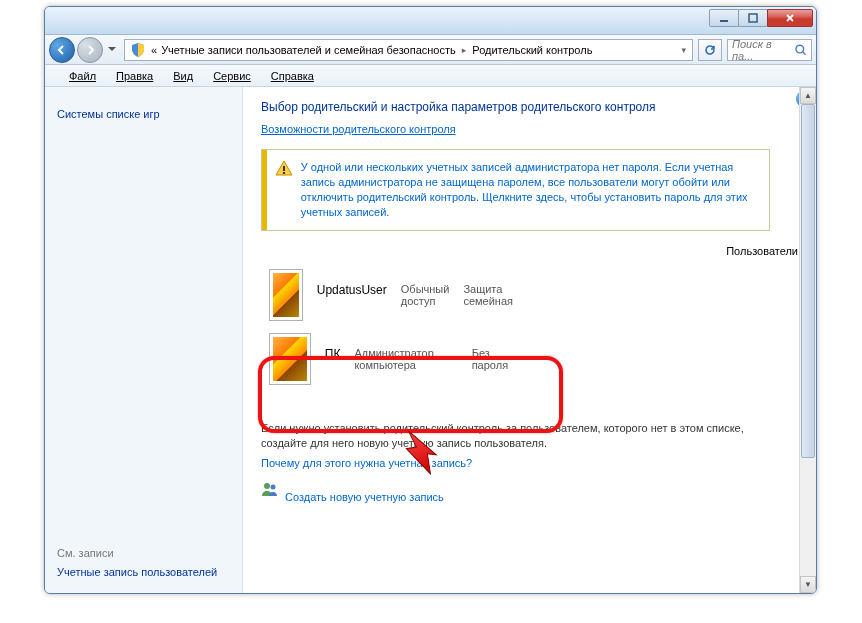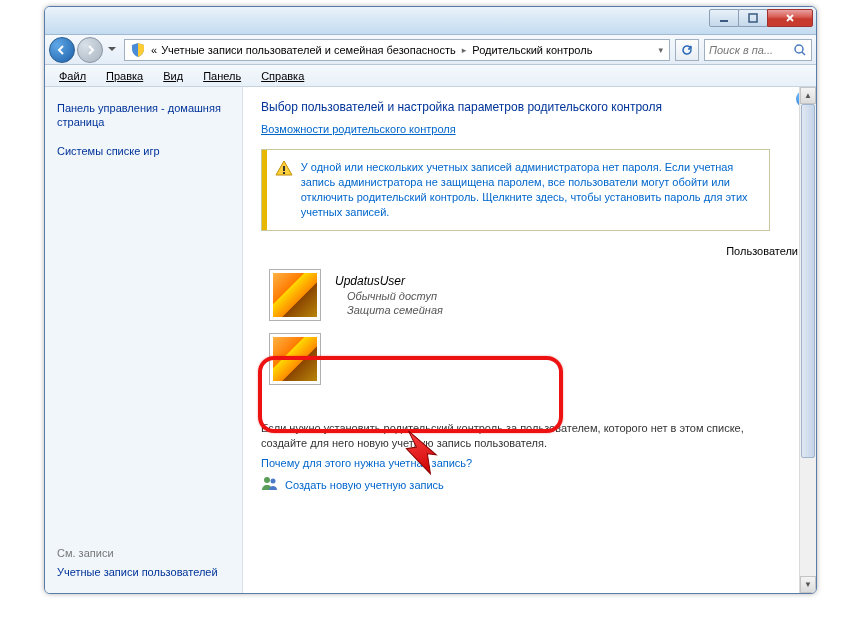--- a/index.html
+++ b/index.html
@@ -23,25 +23,25 @@
     .nav-back { background: radial-gradient(circle at 30% 30%, #5fa8e8, #1c5fa8); border: 1px solid #255a90; }
     .nav-fwd { background: radial-gradient(circle at 30% 30%, #d8e0e8, #a8b4c0); border: 1px solid #8895a5; }
     .nav-back svg, .nav-fwd svg { width: 12px; height: 12px; fill: #fff; }
     .nav-fwd svg { fill: #eee; }
     .nav-dd { width: 14px; height: 22px; display: flex; align-items: center; justify-content: center; }
     .addressbar { flex: 1; height: 22px; border: 1px solid #a0b0c0; background: #fff; display: flex; align-items: center; padding: 0 2px; margin: 0 3px; overflow: hidden; }
     .addressbar .shield { width: 16px; height: 16px; margin: 0 3px; flex-shrink: 0; }
     .addressbar .crumb { padding: 0 2px; white-space: nowrap; }
     .addressbar .arrow { padding: 0 4px; color: #666; font-size: 9px; }
     .refresh-btn { width: 24px; height: 22px; border: 1px solid #a0b0c0; background: linear-gradient(#fdfdfd,#e8eef5); display: flex; align-items: center; justify-content: center; cursor: pointer; }
-    .searchbox { width: 108px; height: 22px; border: 1px solid #a0b0c0; background: #fff; display: flex; align-items: center; padding: 0 4px; margin-left: 3px; color: #777; font-style: italic; overflow: hidden; }
+    .searchbox { width: 85px; height: 22px; border: 1px solid #a0b0c0; background: #fff; display: flex; align-items: center; padding: 0 4px; margin-left: 3px; color: #777; font-style: italic; overflow: hidden; }
     .searchbox .sicon { margin-left: auto; width: 14px; height: 14px; }
 
     
-    .menubar { height: 22px; background: linear-gradient(#f5f9fc,#e8f0f8); border-bottom: 1px solid #c8d4e0; display: flex; align-items: center; padding: 0 6px; gap: 4px; }
+    .menubar { height: 22px; background: linear-gradient(#f5f9fc,#e8f0f8); border-bottom: 1px solid #c8d4e0; display: flex; align-items: center; padding: 0 16px; gap: 4px; }
     .menuitem { padding: 2px 8px; cursor: pointer; }
     .menuitem u { text-decoration: underline; }
 
     
     .body { display: flex; height: calc(100% - 80px); }
     .sidebar { width: 198px; background: #f1f6fb; border-right: 1px solid #d8e2ec; padding: 10px 12px; display: flex; flex-direction: column; }
     .side-link { color: #003399; padding: 4px 0; cursor: pointer; line-height: 1.3; }
     .side-spacer { flex: 1; }
     .side-sec-label { color: #777; padding: 6px 0 2px; }
 
@@ -59,21 +59,21 @@
     .warn-box { border: 1px solid #c8c8a0; display: flex; margin-bottom: 14px; width: 509px; }
     .warn-stripe { width: 14px; background: #e8b800; }
     .warn-body { padding: 10px 12px 10px 8px; display: flex; gap: 8px; }
     .warn-icon { width: 18px; height: 18px; flex-shrink: 0; }
     .warn-text { color: #0066cc; cursor: pointer; line-height: 1.35; }
 
     .sect-label { margin: 8px 0 6px; text-align: right; }
     .user-row { display: flex; align-items: center; gap: 14px; padding: 6px 8px; cursor: pointer; width: 260px; }
     .avatar { width: 52px; height: 52px; border: 1px solid #b0b0b0; padding: 3px; background: #fff; position: relative; }
     .avatar-img { width: 100%; height: 100%; background: linear-gradient(135deg,#ffb347 0%,#ff7b00 35%,#ffd700 36%,#ff8c00 60%,#8b4500 61%,#b8860b 100%); }
-    .user-info { display: flex; flex-direction: column; gap: 2px; font-style: italic; }
+    .user-info { display: flex; flex-direction: row; gap: 2px; }
     .user-name { font-size: 12px; }
     .user-sub { color: #555; margin-left: 12px; }
 
     .highlight-circle { position: absolute; left: 258px; top: 356px; width: 305px; height: 77px; border: 4px solid #e11; border-radius: 16px; pointer-events: none; box-shadow: 0 0 2px rgba(225,17,17,0.5); }
     .red-arrow { position: absolute; left: 404px; top: 424px; width: 44px; height: 52px; pointer-events: none; }
 
     .bottom-text { margin-top: 30px; line-height: 1.4; color: #333; padding-right: 30px; }
     .blink { color: #0066cc; cursor: pointer; display: block; margin-top: 6px; }
     .create-row { display: flex; align-items: center; gap: 6px; margin-top: 6px; }
     .people-icon { width: 18px; height: 16px; }
@@ -141,45 +141,44 @@
           <circle cx="6" cy="6" r="4" fill="none" stroke="#4a7abf" stroke-width="1.5"></circle>
           <path d="M9 9l3 3" stroke="#4a7abf" stroke-width="1.5"></path>
         </svg>
     </div>
   </div>
 
   <div class="menubar">
     <span class="menuitem"><u>Файл</u></span>
     <span class="menuitem"><u>Правка</u></span>
     <span class="menuitem"><u>Вид</u></span>
-    <span class="menuitem"><u>Панель</u></span>
+    <span class="menuitem"><u>Сервис</u></span>
     <span class="menuitem"><u>Справка</u></span>
   </div>
 
   <div class="body">
     <div class="sidebar">
-      <div class="side-link">Панель управления - домашняя страница</div>
       <div style="height:6px"></div>
       <div class="side-link">Системы списке игр</div>
       <div class="side-spacer"></div>
       <div class="side-sec-label">См. записи</div>
-      <div class="side-link">Учетные записи пользователей</div>
+      <div class="side-link">Учетные запись пользователей</div>
     </div>
 
     <div class="content">
       <div class="help-icon">?</div>
       <div class="scrollbar">
         <div class="sb-arrow">▲</div>
         <div class="sb-track">
           <div class="sb-thumb"></div>
         </div>
         <div class="sb-arrow bottom">▼</div>
       </div>
 
-      <div class="heading">Выбор пользователей и настройка параметров родительского контроля</div>
+      <div class="heading">Выбор родительский и настройка параметров родительского контроля</div>
       <a class="sub-link">Возможности родительского контроля</a>
 
       <div class="warn-box">
         <div class="warn-stripe"></div>
         <div class="warn-body">
           <svg class="warn-icon" viewBox="0 0 18 18">
               <path d="M9 1l8 14H1z" fill="#ffd040" stroke="#c09000"></path>
               <rect x="8" y="6" width="2" height="5" fill="#333"></rect>
               <rect x="8" y="12" width="2" height="2" fill="#333"></rect>
             </svg>
@@ -197,32 +196,37 @@
           <div class="user-name">UpdatusUser</div>
           <div class="user-sub">Обычный доступ</div>
           <div class="user-sub">Защита семейная</div>
         </div>
       </div>
 
       <div class="user-row">
         <div class="avatar">
             <div class="avatar-img"></div>
           </div>
+        <div class="user-info">
+          <div class="user-name">ПК</div>
+          <div class="user-sub">Администратор компьютера</div>
+          <div class="user-sub">Без пароля</div>
+        </div>
       </div>
 
       <div class="bottom-text">Если нужно установить родительский контроль за пользователем, которого нет в этом списке, создайте для него новую учетную запись пользователя.</div>
       <a class="blink">Почему для этого нужна учетная запись?</a>
       <div class="create-row">
         <svg class="people-icon" viewBox="0 0 18 16">
             <circle cx="6" cy="5" r="3" fill="#5a9e5a"></circle>
             <path d="M1 15c0-3 2-5 5-5s5 2 5 5z" fill="#5a9e5a"></path>
             <circle cx="12" cy="6" r="2.5" fill="#4a7ac8"></circle>
             <path d="M8 15c0-2.5 2-4 4-4s4 1.5 4 4z" fill="#4a7ac8"></path>
           </svg>
-        <a class="blink" style="margin-top:4px">Создать новую учетную запись</a>
+        <a class="blink" style="margin-top:16px">Создать новую учетную запись</a>
       </div>
     </div>
   </div>
 </div>
 
 <div class="highlight-circle"></div>
 <svg class="red-arrow" viewBox="0 0 44 52">
   <defs>
       <linearGradient id="rg" x1="0" y1="0" x2="0" y2="1">
         <stop offset="0" stop-color="#ff4444"></stop>

